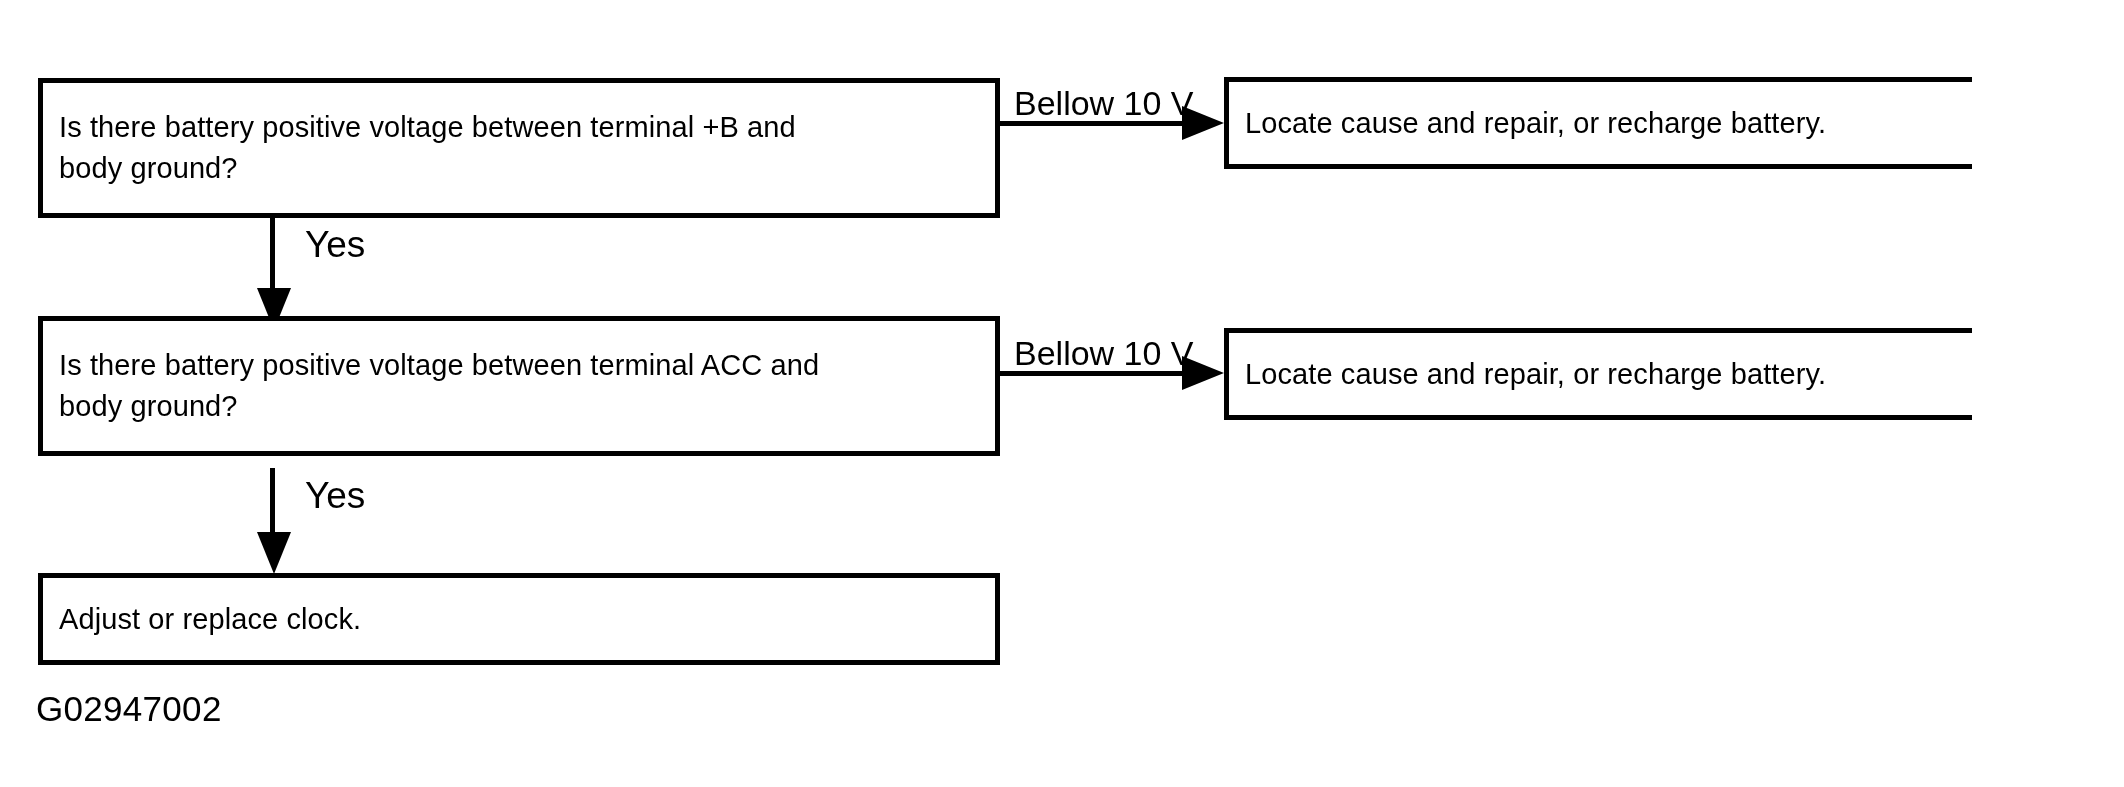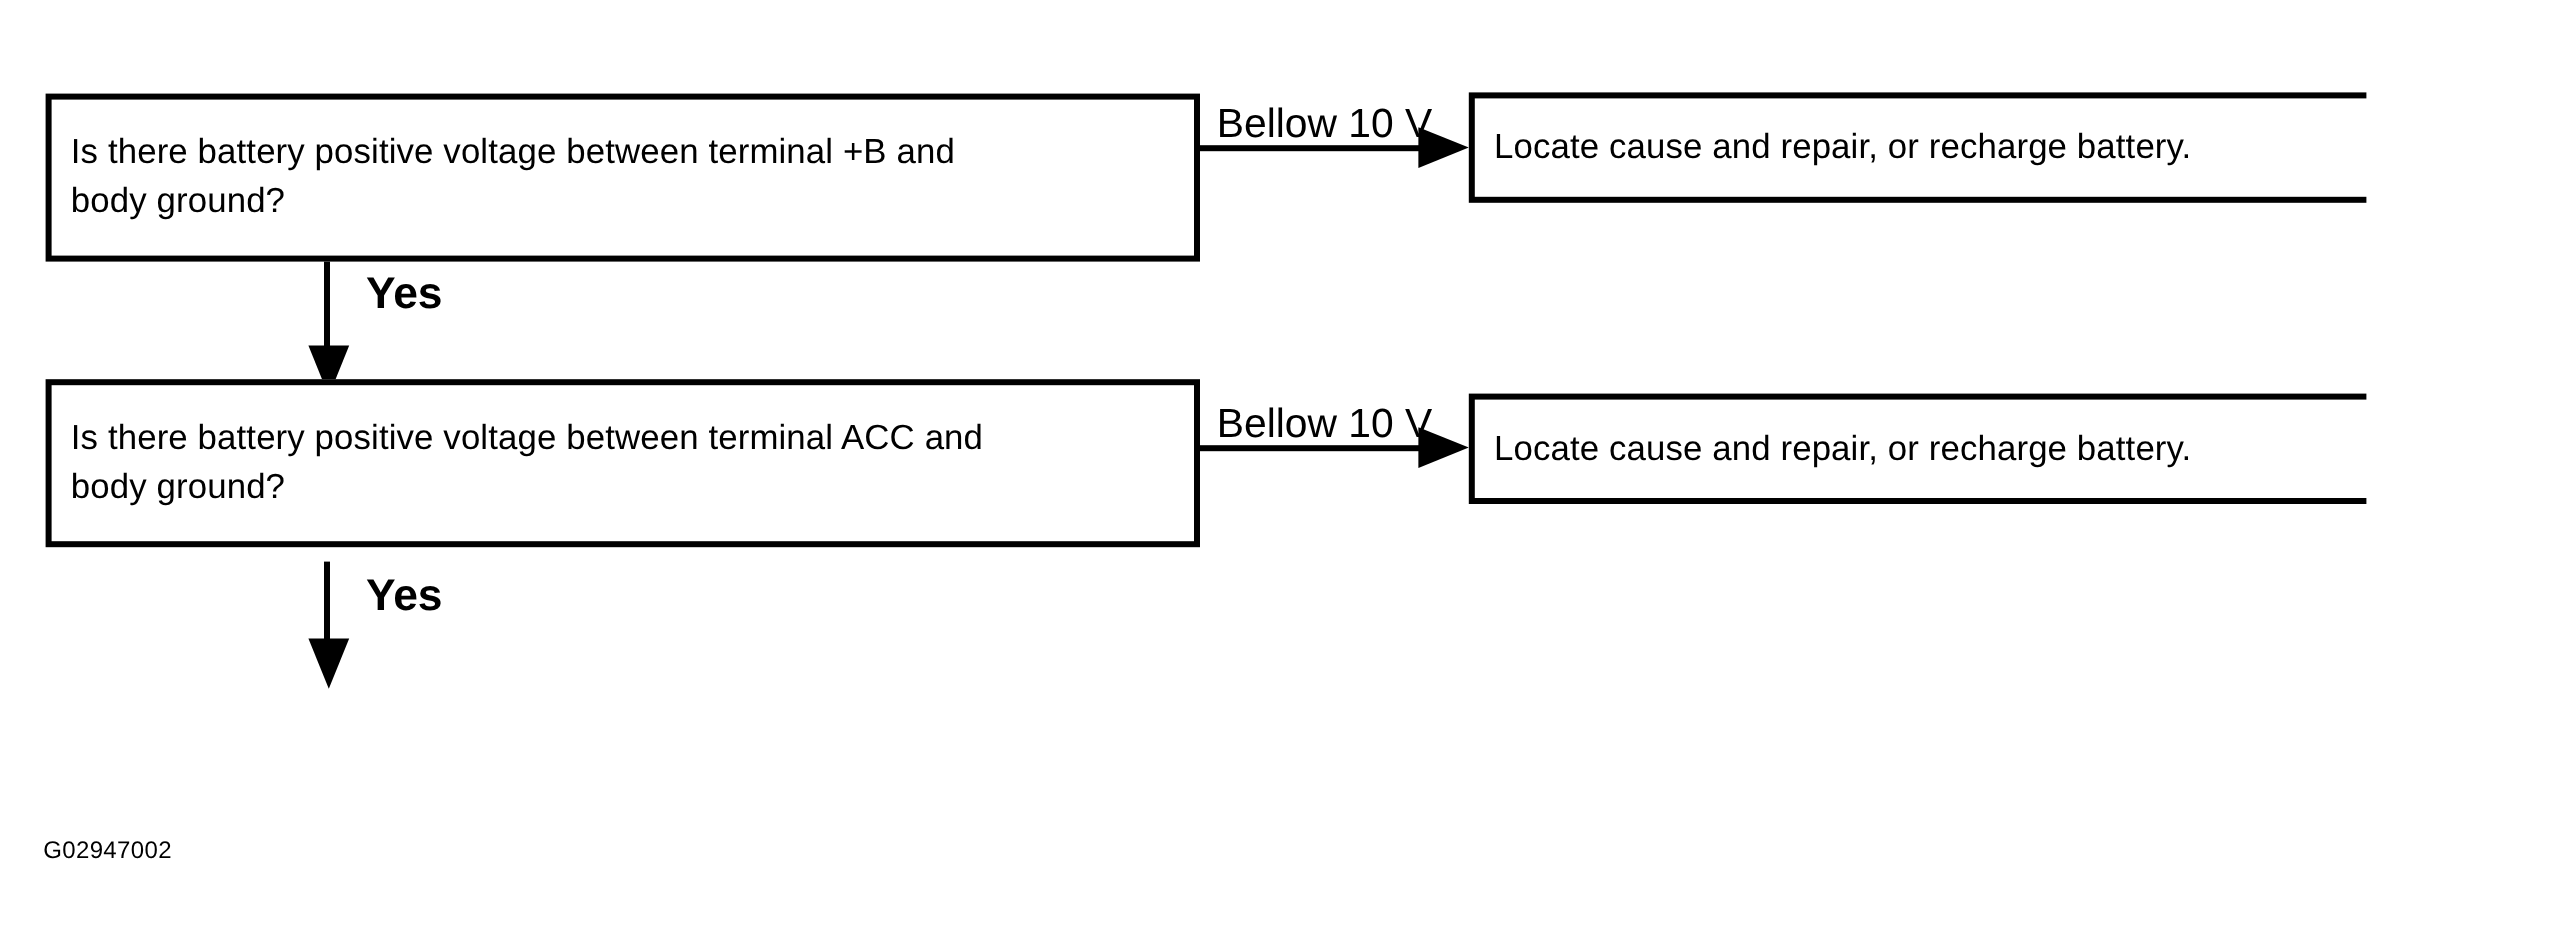--- a/index.html
+++ b/index.html
@@ -93,33 +93,32 @@
   .edge-label {
     position: absolute;
     font-size: 34px;
     line-height: 32px;
     color: #000000;
     white-space: nowrap;
   }
   .edge-label.yes {
     font-size: 37px;
     line-height: 40px;
-    font-weight: bold;
   }
   #label-bellow-1 { left: 1014px; top: 87px;  }
   #label-bellow-2 { left: 1014px; top: 337px; }
   #label-yes-1    { left: 305px;  top: 225px; }
   #label-yes-2    { left: 305px;  top: 476px; }
 
   
   #figure-id {
     position: absolute;
     left: 36px;
     top: 694px;
-    font-size: 20px;
+    font-size: 35px;
     line-height: 30px;
     letter-spacing: 0.3px;
     color: #000000;
     white-space: nowrap;
   }
 </style>
 </head>
 <body>
 
 <div id="canvas">
@@ -151,16 +150,19 @@
   <div class="edge-label" id="label-bellow-2">Bellow 10 V</div>
 
   <div class="box" id="box-r2">
     <div class="box-text">Locate cause and repair, or recharge battery.</div>
   </div>
 
   <div class="vline" id="vline-2"></div>
   <div class="arrow-down" id="arrow-v2"></div>
   <div class="edge-label yes" id="label-yes-2">Yes</div>
 
+  <div class="box" id="box-end">
+    <div class="box-text">Adjust or replace clock.</div>
+  </div>
 
   <div id="figure-id">G02947002</div>
 
 </div>
 
 </body></html>

